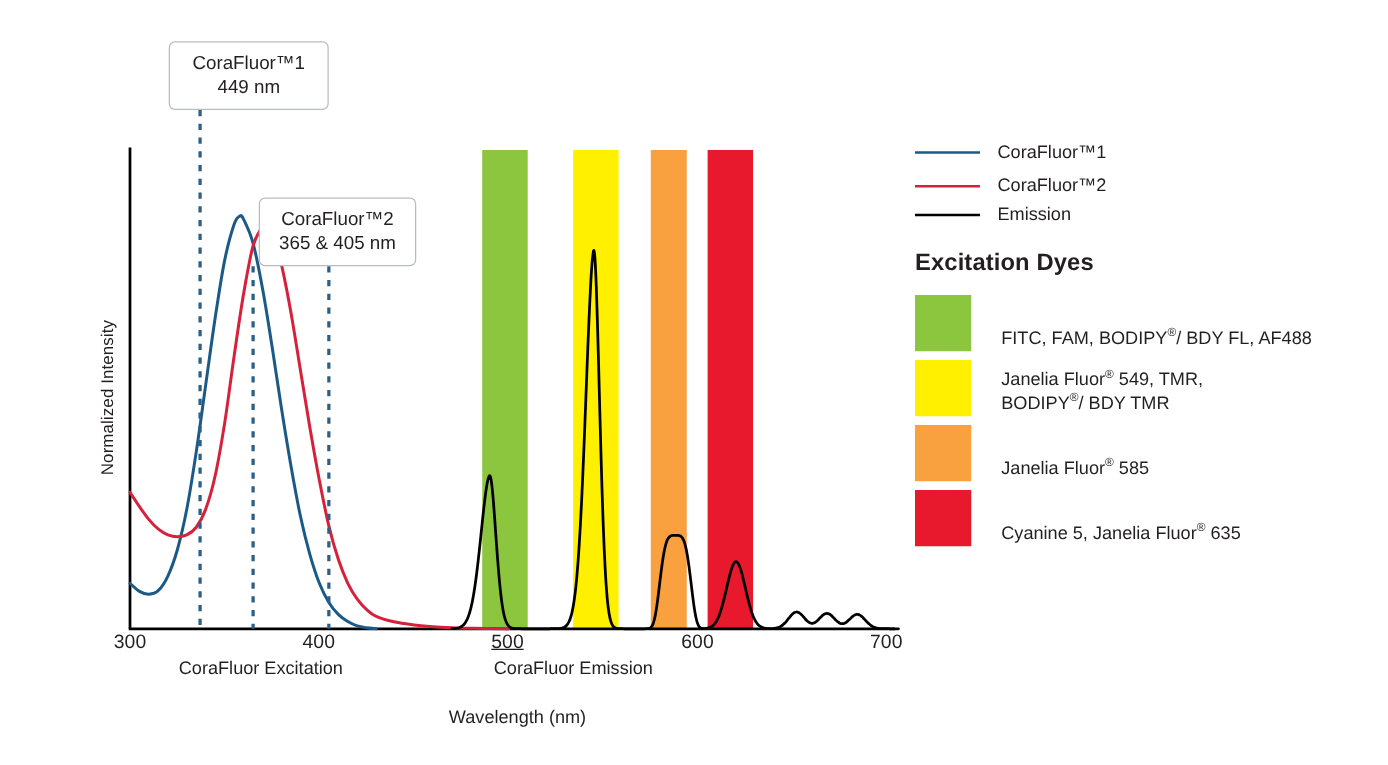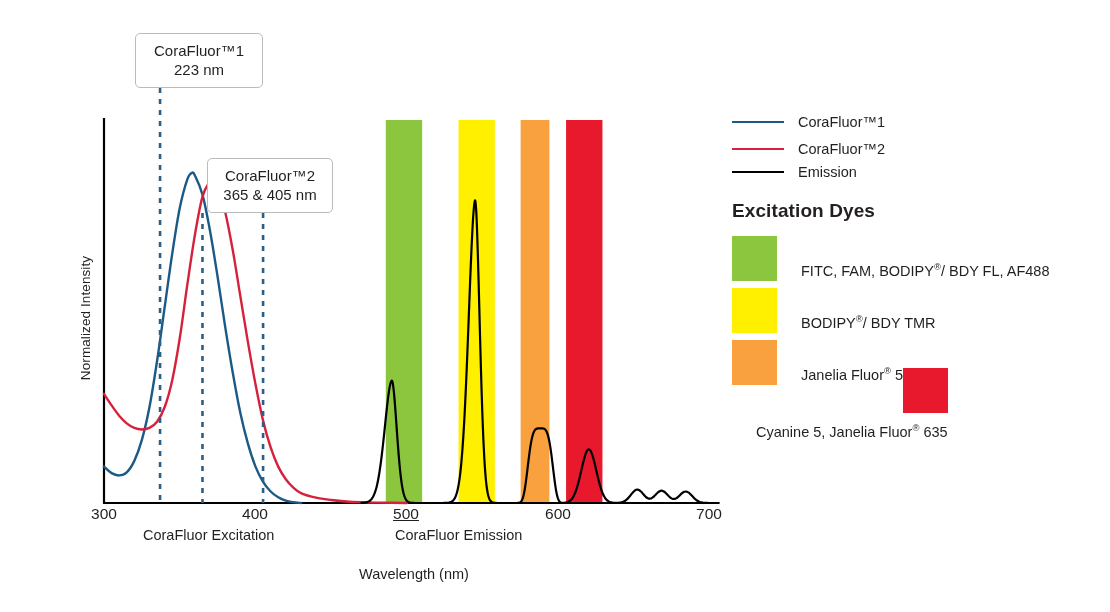--- a/index.html
+++ b/index.html
@@ -121,21 +121,21 @@
     <div class="tick" style="left:523px;top:505px;">600</div>
     <div class="tick" style="left:674px;top:505px;">700</div>
 
     <div class="subaxis" style="left:143px;top:527px;">CoraFluor Excitation</div>
     <div class="subaxis" style="left:395px;top:527px;">CoraFluor Emission</div>
 
     <div class="xlabel">Wavelength (nm)</div>
 
     <div class="callout" style="left:135px;top:33px;width:128px;">
       <span>CoraFluor™1</span>
-      <span class="l2">223 nm</span>
+      <span class="l2">449 nm</span>
     </div>
 
     <div class="callout" style="left:207px;top:158px;width:126px;">
       <span>CoraFluor™2</span>
       <span class="l2">365 &amp; 405 nm</span>
     </div>
 
   </div>
 
   <div id="legend">
@@ -158,28 +158,29 @@
     <div class="dyes-title">Excitation Dyes</div>
 
     <div class="dye-row" style="left:2px;top:236px;">
       <span class="dye-sw" style="background: rgb(140, 198, 62);"></span>
       <span class="dye-text">FITC, FAM, BODIPY<sup>®</sup>/ BDY FL, AF488</span>
     </div>
 
     <div class="dye-row" style="left:2px;top:288px;">
       <span class="dye-sw" style="background: rgb(255, 240, 0);"></span>
       <span class="dye-text two">
+        <span style="display:block">Janelia Fluor<sup>®</sup> 549, TMR,</span>
         <span style="display:block">BODIPY<sup>®</sup>/ BDY TMR</span>
       </span>
     </div>
 
     <div class="dye-row" style="left:2px;top:340px;">
       <span class="dye-sw" style="background: rgb(249, 160, 63);"></span>
       <span class="dye-text">Janelia Fluor<sup>®</sup> 585</span>
     </div>
 
-    <div class="dye-row" style="left:2px;top:368px;flex-direction:column;">
+    <div class="dye-row" style="left:2px;top:392px;">
       <span class="dye-sw" style="background: rgb(232, 25, 44);"></span>
       <span class="dye-text">Cyanine 5, Janelia Fluor<sup>®</sup> 635</span>
     </div>
 
   </div>
 </div>
 
 </body></html>

